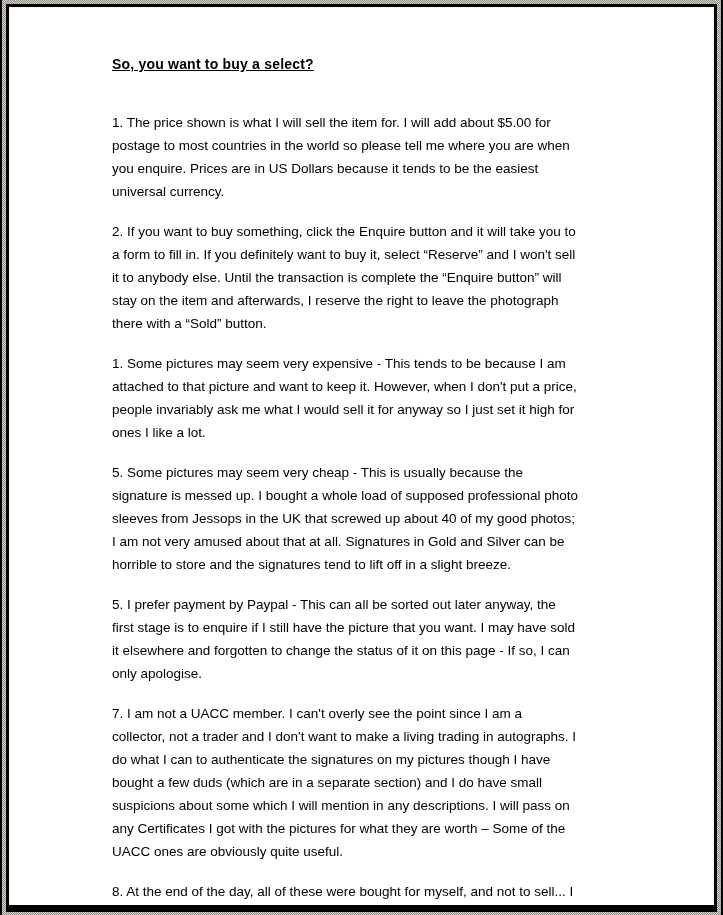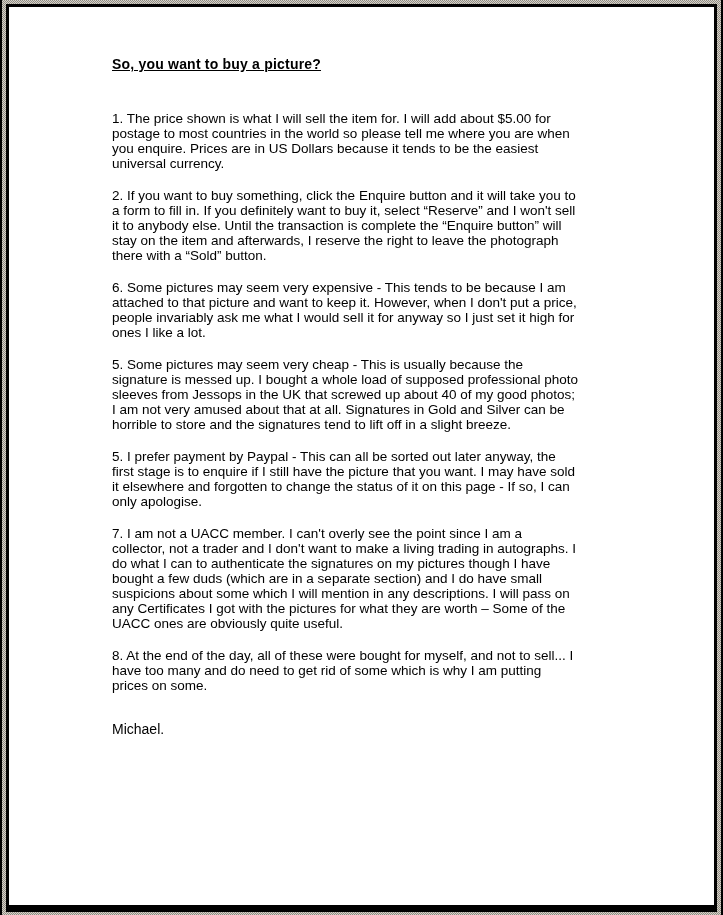--- a/index.html
+++ b/index.html
@@ -39,49 +39,49 @@
     text-decoration: underline;
     color: #000000;
     line-height: 18px;
     margin: 0 0 38px 0;
     letter-spacing: 0.2px;
   }
   .para {
     font-size: 13.5px;
     font-weight: normal;
     color: #000000;
-    line-height: 15px;
+    line-height: 23px;
     white-space: pre-line;
     margin: 0 0 17px 0;
   }
   .signoff {
     font-size: 14px;
     color: #000000;
     line-height: 17px;
     margin-top: 28px;
   }
 </style>
 </head>
 <body>
 
 <div class="screen">
   <div class="page">
     <div class="content">
-      <h1 class="title">So, you want to buy a picture?</h1>
+      <h1 class="title">So, you want to buy a select?</h1>
 
       <p class="para">1. The price shown is what I will sell the item for. I will add about $5.00 for
 postage to most countries in the world so please tell me where you are when
 you enquire. Prices are in US Dollars because it tends to be the easiest
 universal currency.</p>
       <p class="para">2. If you want to buy something, click the Enquire button and it will take you to
 a form to fill in. If you definitely want to buy it, select “Reserve” and I won't sell
 it to anybody else. Until the transaction is complete the “Enquire button” will
 stay on the item and afterwards, I reserve the right to leave the photograph
 there with a “Sold” button.</p>
-      <p class="para">6. Some pictures may seem very expensive - This tends to be because I am
+      <p class="para">1. Some pictures may seem very expensive - This tends to be because I am
 attached to that picture and want to keep it. However, when I don't put a price,
 people invariably ask me what I would sell it for anyway so I just set it high for
 ones I like a lot.</p>
       <p class="para">5. Some pictures may seem very cheap - This is usually because the
 signature is messed up. I bought a whole load of supposed professional photo
 sleeves from Jessops in the UK that screwed up about 40 of my good photos;
 I am not very amused about that at all. Signatures in Gold and Silver can be
 horrible to store and the signatures tend to lift off in a slight breeze.</p>
       <p class="para">5. I prefer payment by Paypal - This can all be sorted out later anyway, the
 first stage is to enquire if I still have the picture that you want. I may have sold

